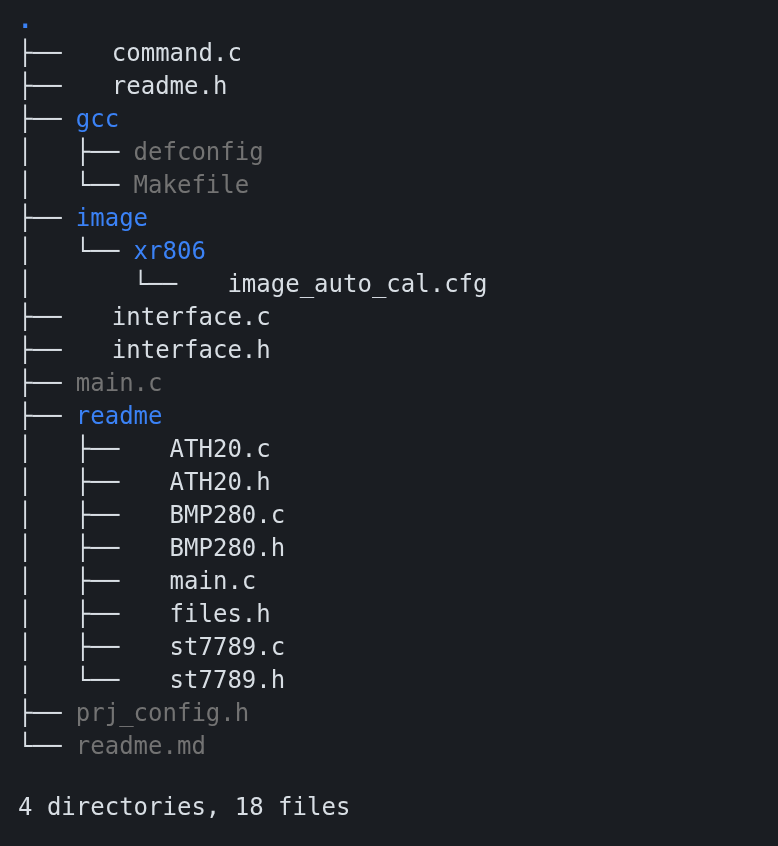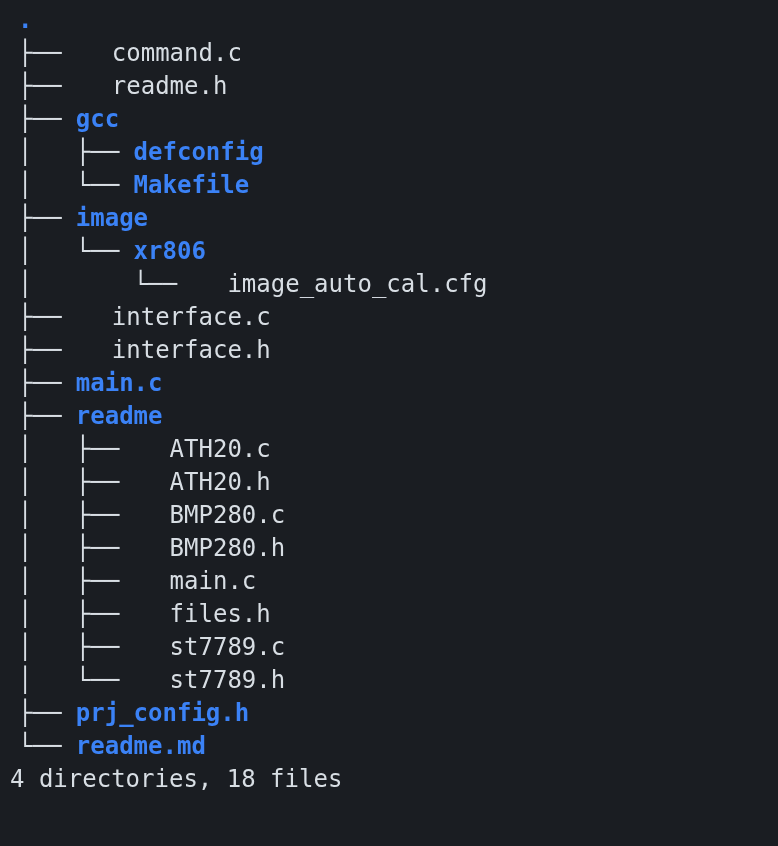--- a/index.html
+++ b/index.html
@@ -12,30 +12,31 @@
   }
   pre.tree {
     margin: 0;
     padding: 4px 0 0 18px;
     font-family: "DejaVu Sans Mono", "Menlo", "Consolas", monospace;
     font-size: 24px;
     line-height: 33px;
     color: #d8dee4;
     white-space: pre;
   }
-  .dir   { color: #3b82f6; font-weight: bold; }
-  .exec  { color: #3b82f6; font-weight: bold; }
+  .dir   { color: #3b82f6; font-weight: normal; }
+  .exec  { color: #737373; font-weight: normal; }
   .plain { color: #d8dee4; margin-left: 36px; }
   .root  { color: #3b82f6; font-weight: bold; }
   .summary {
     font-family: "DejaVu Sans Mono", "Menlo", "Consolas", monospace;
     font-size: 24px;
     line-height: 33px;
     color: #d8dee4;
-    padding-left: 10px;
+    padding-left: 18px;
+    margin-top: 28px;
   }
 </style>
 </head>
 <body>
 
 <pre class="tree" id="tree"><span class="root">.</span>
 ├── <span class="plain">command.c</span>
 ├── <span class="plain">readme.h</span>
 ├── <span class="dir">gcc</span>
 │   ├── <span class="exec">defconfig</span>

